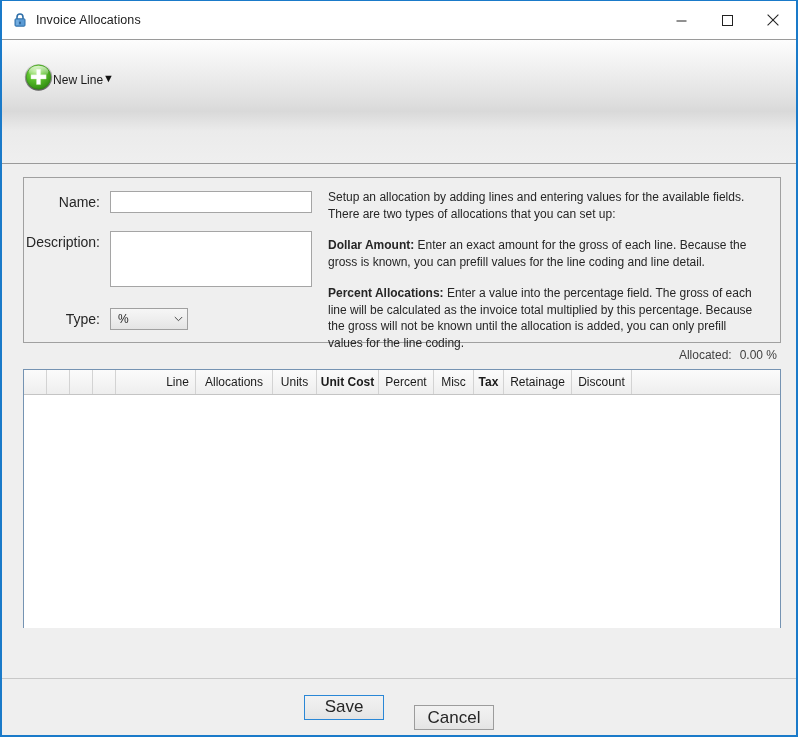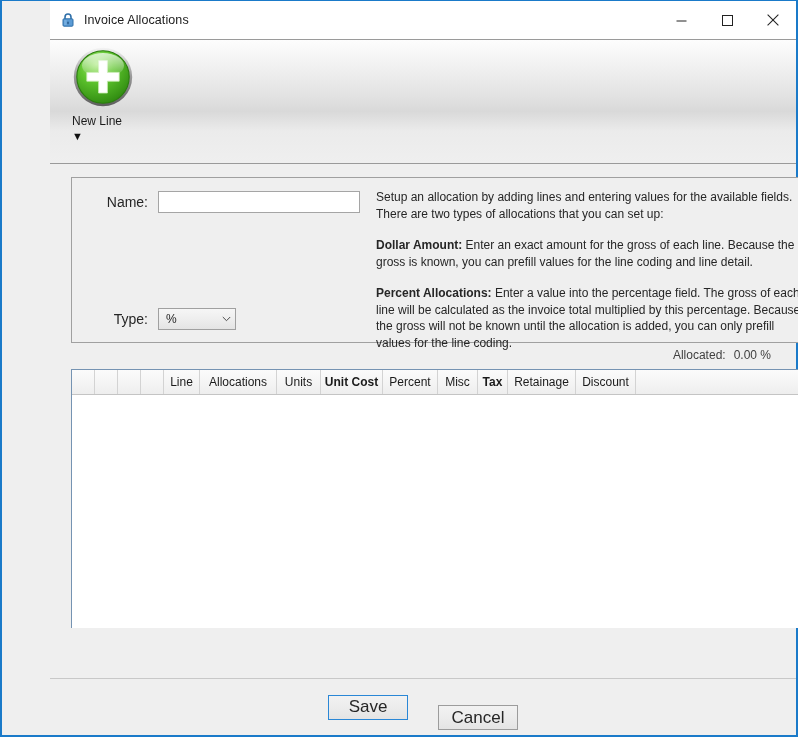--- a/index.html
+++ b/index.html
@@ -23,21 +23,20 @@
     width: 798px;
     height: 737px;
     box-sizing: border-box;
     border-left: 2px solid #1a7ac9;
     border-right: 2px solid #1a7ac9;
     border-bottom: 2px solid #1a7ac9;
     border-top: 1px solid #1a7ac9;
     background: #efefef;
     display: flex;
     flex-direction: column;
-    padding-left: 48px;
   }
 
   
   .titlebar {
     height: 38px;
     flex: 0 0 38px;
     background: #ffffff;
     display: flex;
     align-items: center;
     position: relative;
@@ -88,21 +87,22 @@
     border-top: 1px solid #9a9a9a;
     border-bottom: 1px solid #9a9a9a;
     box-sizing: border-box;
   }
   .tool-item {
     position: absolute;
     left: 22px;
     top: 6px;
     width: 90px;
     display: flex;
-    flex-direction: column;
+    flex-direction: row;
+    align-items: center;
   }
   .tool-icon {
     width: 62px;
     height: 62px;
     display: block;
   }
   .tool-label {
     margin-top: 6px;
     font-size: 12px;
     color: #1b1b1b;
@@ -195,21 +195,21 @@
     line-height: 16.5px;
     color: #262626;
   }
   .info-para { margin: 0; }
   .info-para + .info-para { margin-top: 15px; }
   .info-strong { font-weight: bold; }
 
   
   .allocated {
     position: absolute;
-    right: 25px;
+    right: 19px;
     top: 184px;
     font-size: 12px;
     color: #404040;
     white-space: nowrap;
   }
   .allocated-value { margin-left: 8px; }
 
   
   .grid {
     position: absolute;
@@ -344,20 +344,24 @@
 
     <div class="form-panel">
 
       <div class="form-left">
 
         <div class="field-row row-name">
           <span class="field-label">Name:</span>
           <input class="text-input" type="text" value="" style="">
         </div>
 
+        <div class="field-row row-desc">
+          <span class="field-label">Description:</span>
+          <textarea class="text-input" style=""></textarea>
+        </div>
 
         <div class="field-row row-type">
           <span class="field-label">Type:</span>
           <div class="select-box">
             <span class="select-value">%</span>
             <svg class="select-chevron" width="9" height="6" viewBox="0 0 9 6">
               <path d="M0.8 1 L4.5 4.7 L8.2 1" fill="none" stroke="#4a4a4a" stroke-width="1"></path>
             </svg>
           </div>
         </div>
@@ -375,21 +379,21 @@
     <div class="allocated">
       <span>Allocated:</span><span class="allocated-value">0.00 %</span>
     </div>
 
     <div class="grid">
       <div class="grid-header" id="grid-header">
           <div class="gh narrow" style="width: 23px; flex: 0 0 23px;"></div>
           <div class="gh narrow" style="width: 23px; flex: 0 0 23px;"></div>
           <div class="gh narrow" style="width: 23px; flex: 0 0 23px;"></div>
           <div class="gh narrow" style="width: 23px; flex: 0 0 23px;"></div>
-          <div class="gh" style="width: 36px; flex: 0 0 36px;">Line</div>
+          <div class="gh" style="width: 36px; flex: 0 0 36px; margin-left: 44px;">Line</div>
           <div class="gh" style="width: 77px; flex: 0 0 77px;">Allocations</div>
           <div class="gh" style="width: 44px; flex: 0 0 44px;">Units</div>
           <div class="gh" style="width: 62px; flex: 0 0 62px; font-weight: bold;">Unit Cost</div>
           <div class="gh" style="width: 55px; flex: 0 0 55px;">Percent</div>
           <div class="gh" style="width: 40px; flex: 0 0 40px;">Misc</div>
           <div class="gh" style="width: 30px; flex: 0 0 30px; font-weight: bold;">Tax</div>
           <div class="gh" style="width: 68px; flex: 0 0 68px;">Retainage</div>
           <div class="gh" style="width: 60px; flex: 0 0 60px;">Discount</div>
           <div class="gh filler"></div>
         </div>

